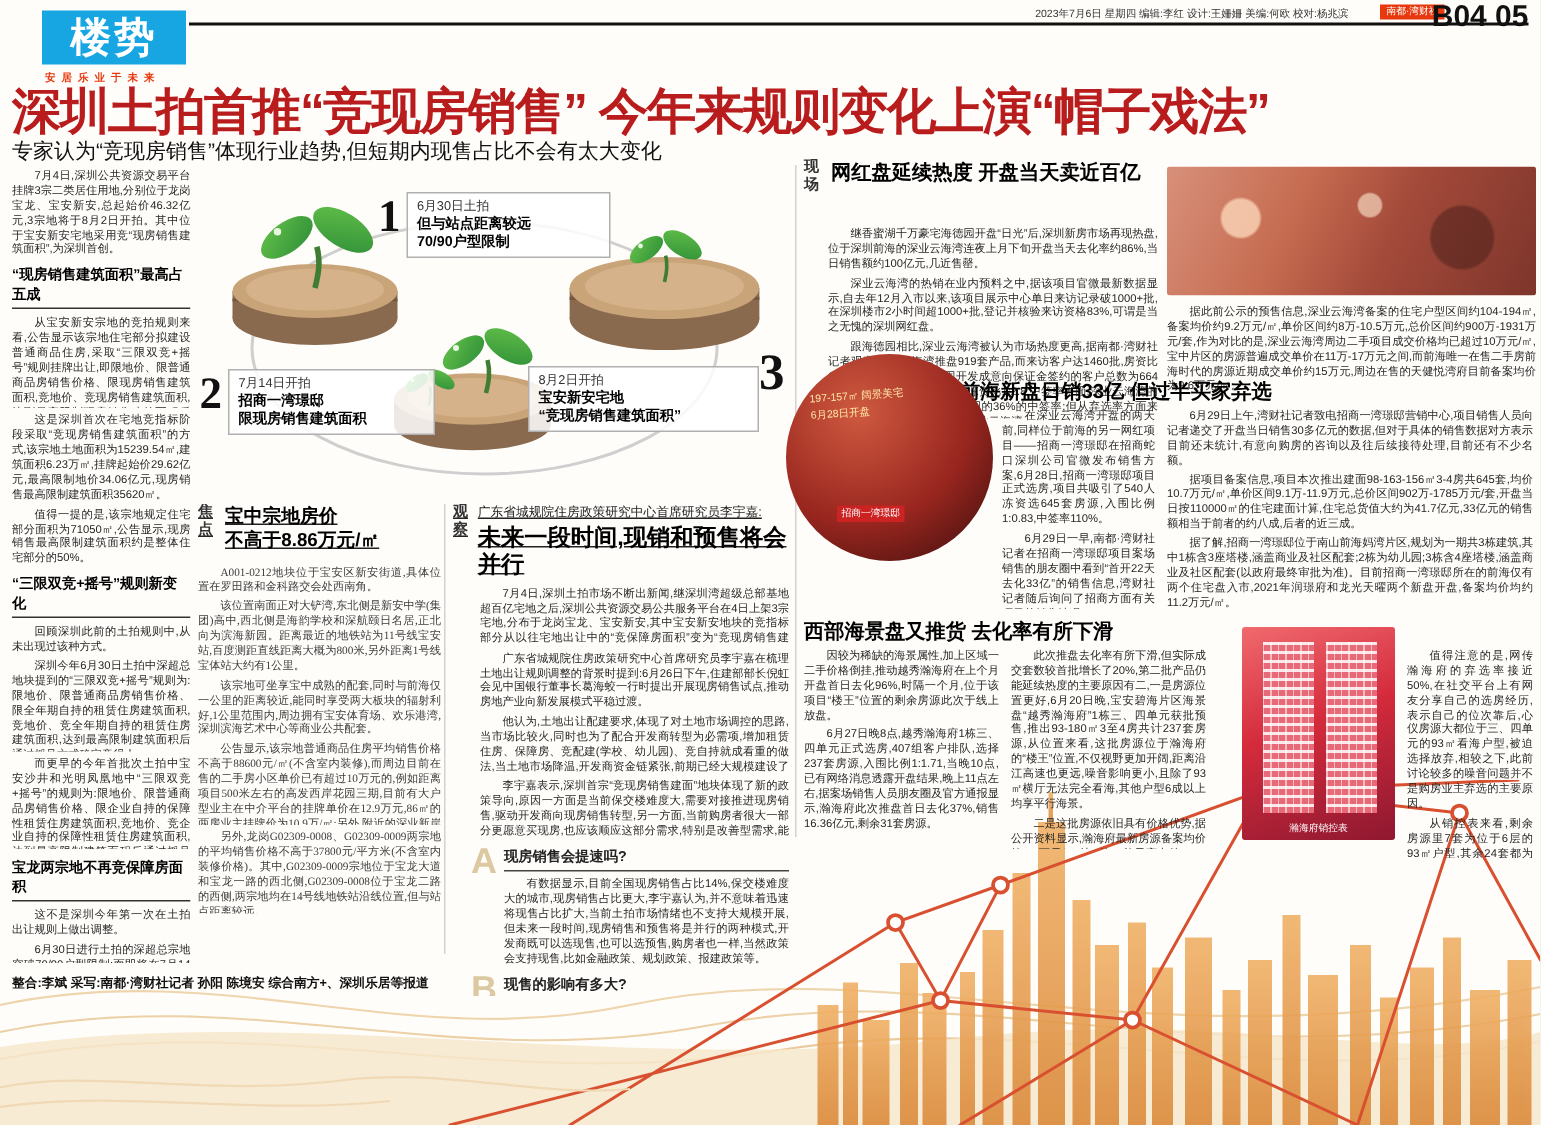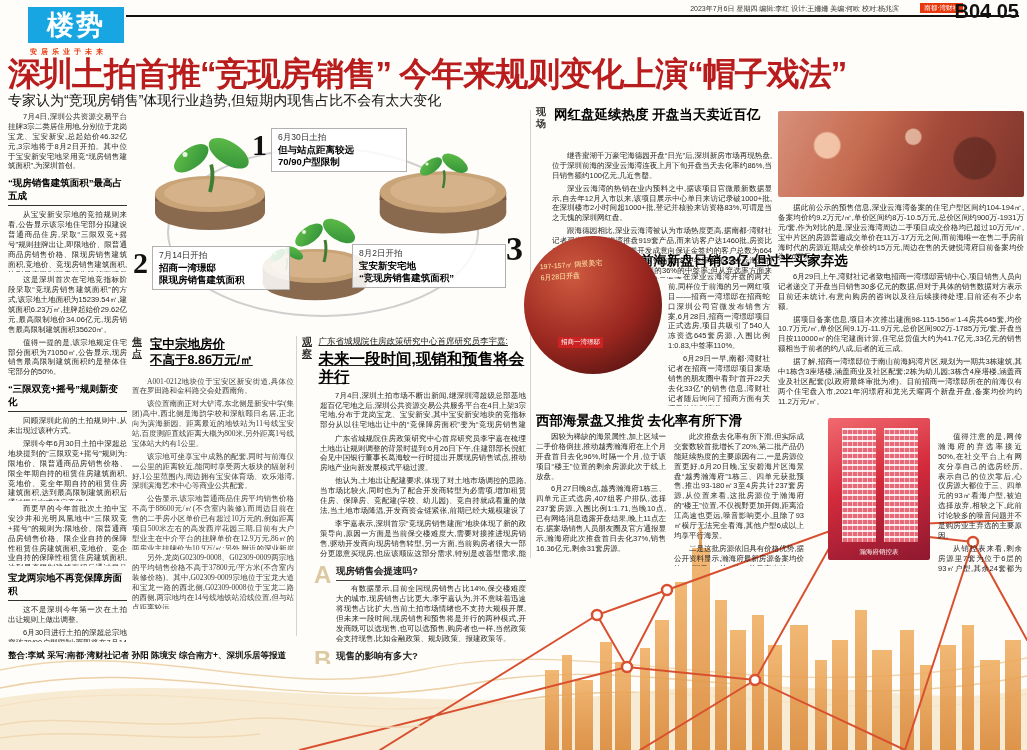--- a/index.html
+++ b/index.html
@@ -301,21 +301,21 @@
         </div>
         <div class="circ-tag">招商一湾璟邸</div>
       </div>
       <div id="s2c1">
         <p class="jp">在深业云海湾开盘的两天前,同样位于前海的另一网红项目——招商一湾璟邸在招商蛇口深圳公司官微发布销售方案,6月28日,招商一湾璟邸项目正式选房,项目共吸引了540人冻资选645套房源,入围比例1:0.83,中签率110%。</p>
         <p class="jp">6月29日一早,南都·湾财社记者在招商一湾璟邸项目案场销售的朋友圈中看到“首开22天去化33亿”的销售信息,湾财社记者随后询问了招商方面有关项目的销售情况。</p>
 
       </div>
       <div id="s2c2">
         <p class="jp">6月29日上午,湾财社记者致电招商一湾璟邸营销中心,项目销售人员向记者递交了开盘当日销售30多亿元的数据,但对于具体的销售数据对方表示目前还未统计,有意向购房的咨询以及往后续接待处理,目前还有不少名额。</p>
-        <p class="jp">据项目备案信息,项目本次推出建面98-115-156㎡1-4房共645套,均价10.7万元/㎡,单价区间9.1万-11.9万元,总价区间902万-1785万元/套,开盘当日按110000㎡的住宅建面计算,住宅总货值大约为41.7亿元,33亿元的销售额相当于前者的约八成,后者的近三成。</p>
+        <p class="jp">据项目备案信息,项目本次推出建面98-163-156㎡3-4房共645套,均价10.7万元/㎡,单价区间9.1万-11.9万元,总价区间902万-1785万元/套,开盘当日按110000㎡的住宅建面计算,住宅总货值大约为41.7亿元,33亿元的销售额相当于前者的约八成,后者的近三成。</p>
         <p class="jp">据了解,招商一湾璟邸位于南山前海妈湾片区,规划为一期共3栋建筑,其中1栋含3座塔楼,涵盖商业及社区配套;2栋为幼儿园;3栋含4座塔楼,涵盖商业及社区配套(以政府最终审批为准)。目前招商一湾璟邸所在的前海仅有两个住宅盘入市,2021年润璟府和龙光天曜两个新盘开盘,备案均价均约11.2万元/㎡。</p>
 
       </div>
     </div>
 
     <div id="s3">
       <div class="sec-title">西部海景盘又推货  去化率有所下滑</div>
       <div id="s3c1">
         <p class="jp">因较为稀缺的海景属性,加上区域一二手价格倒挂,推动越秀瀚海府在上个月开盘首日去化96%,时隔一个月,位于该项目“楼王”位置的剩余房源此次于线上放盘。</p>
         <p class="jp">6月27日晚8点,越秀瀚海府1栋三、四单元正式选房,407组客户排队,选择237套房源,入围比例1:1.71,当晚10点,已有网络消息透露开盘结果,晚上11点左右,据案场销售人员朋友圈及官方通报显示,瀚海府此次推盘首日去化37%,销售16.36亿元,剩余31套房源。</p>

